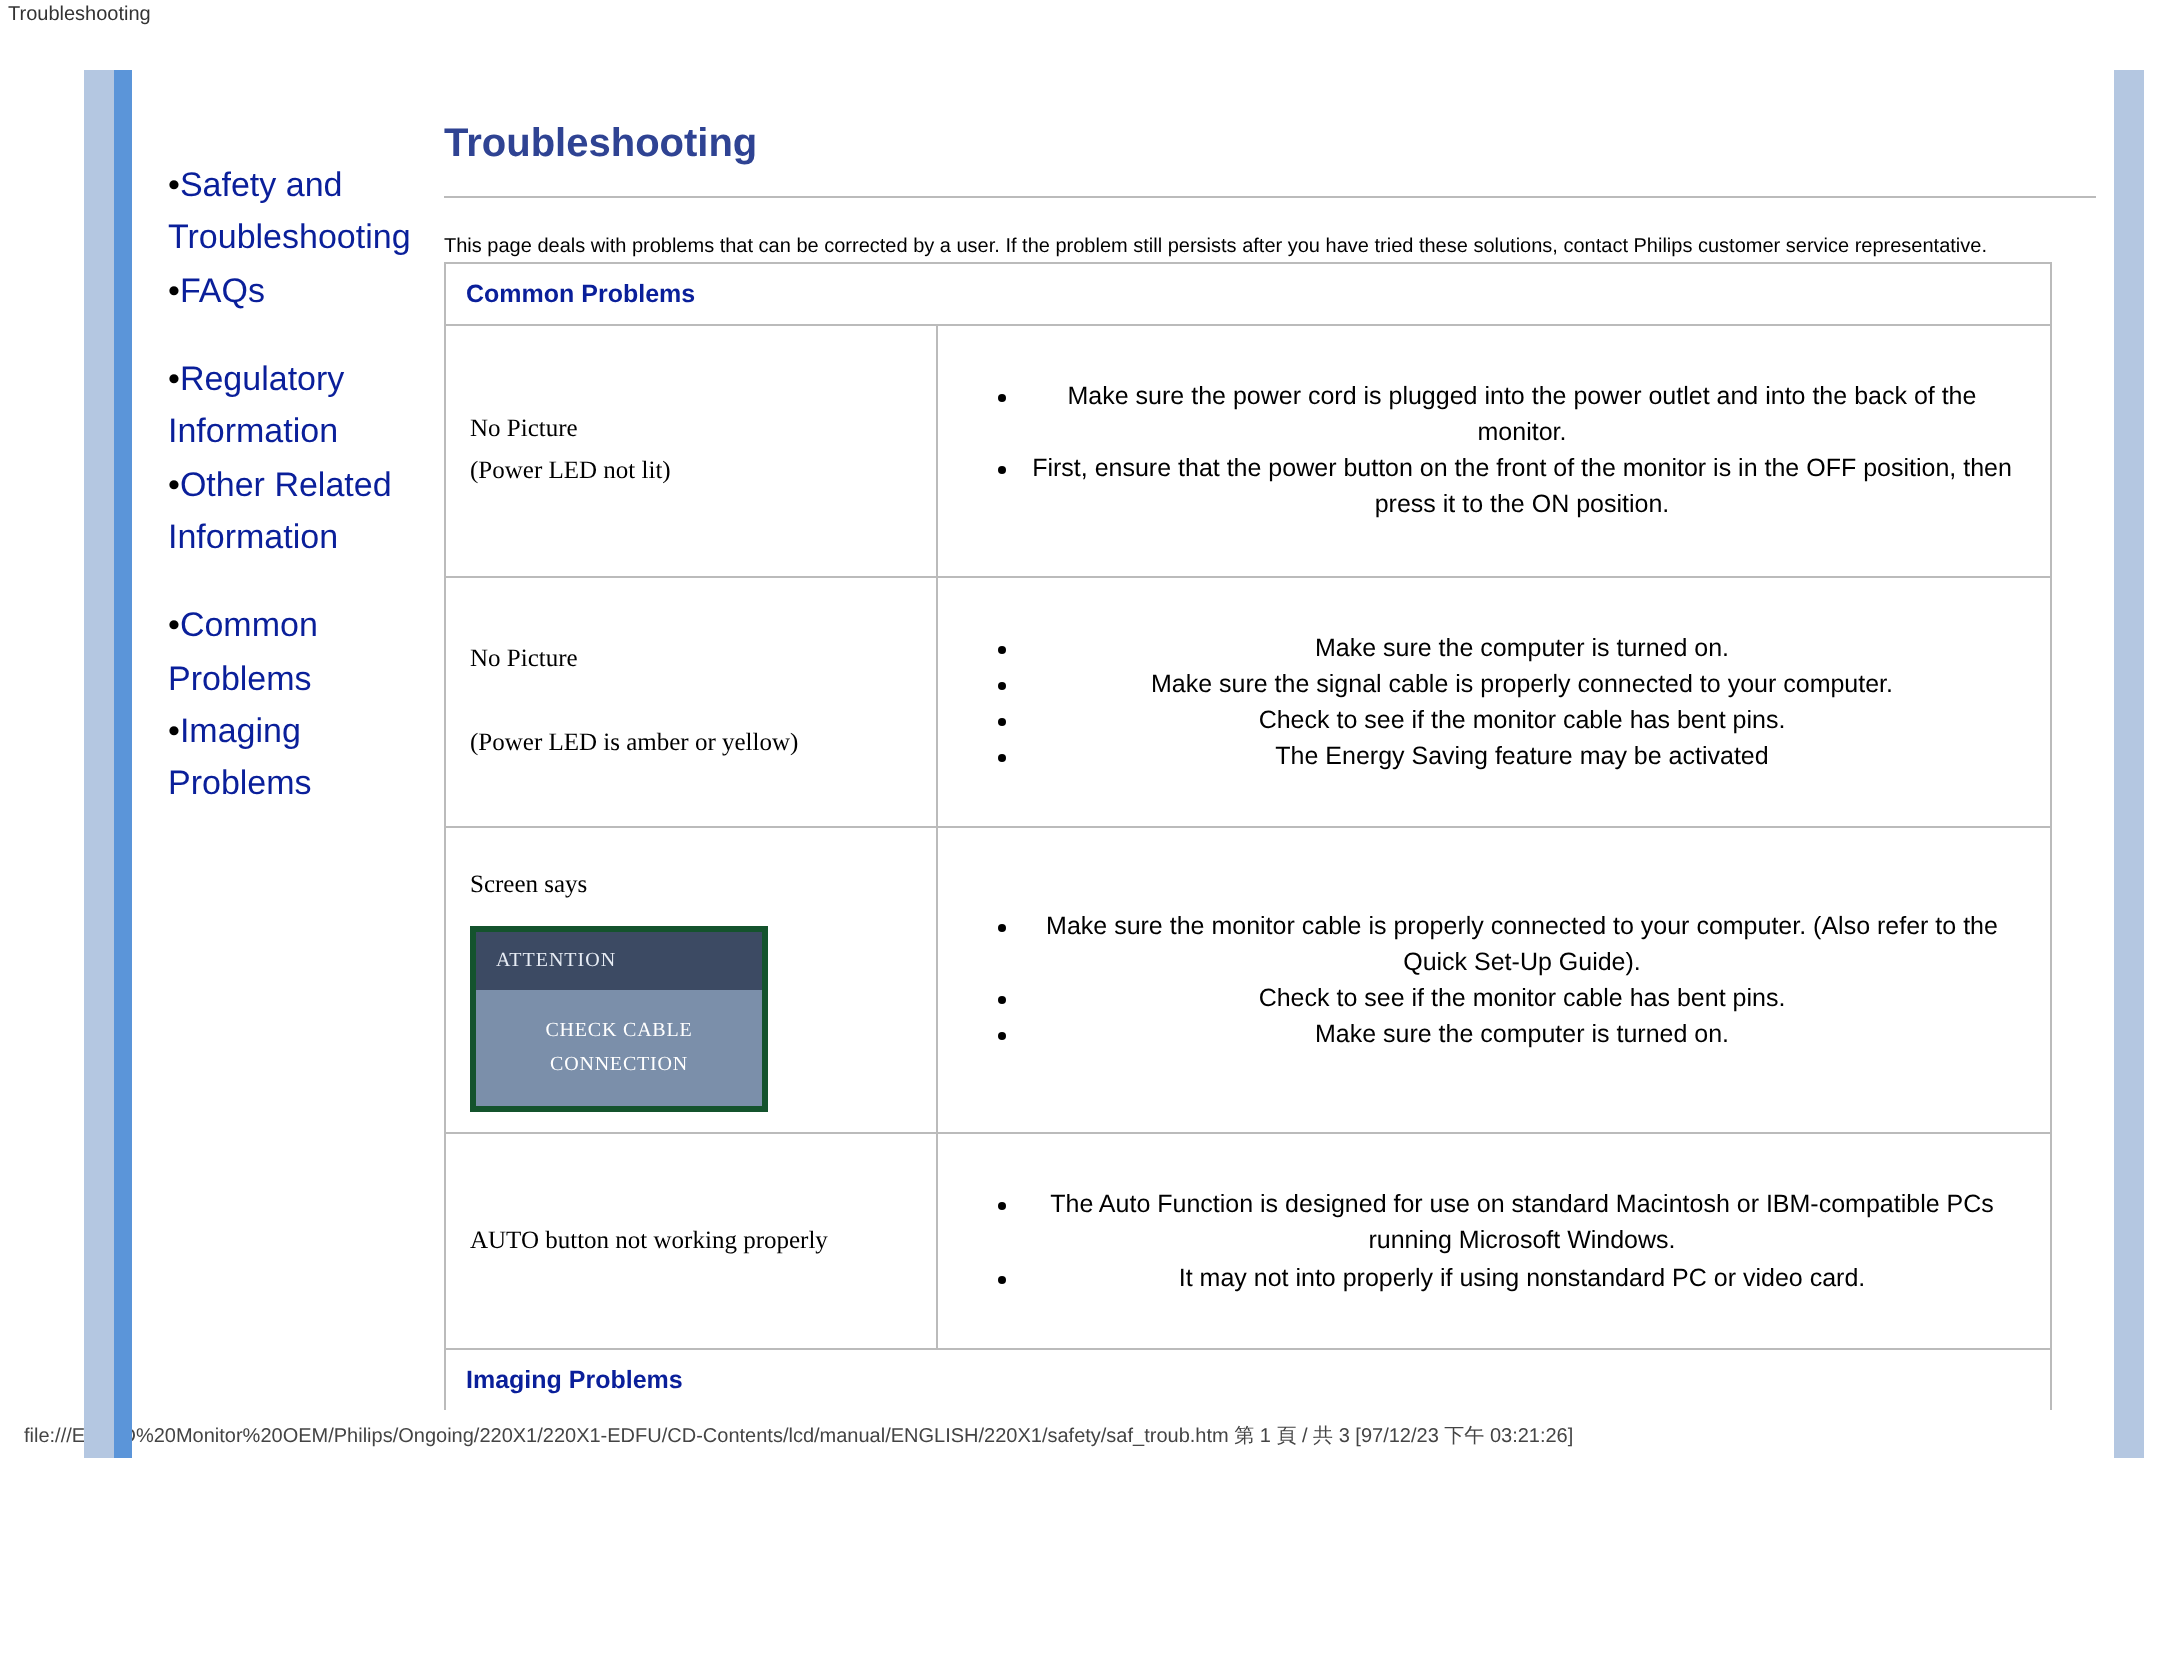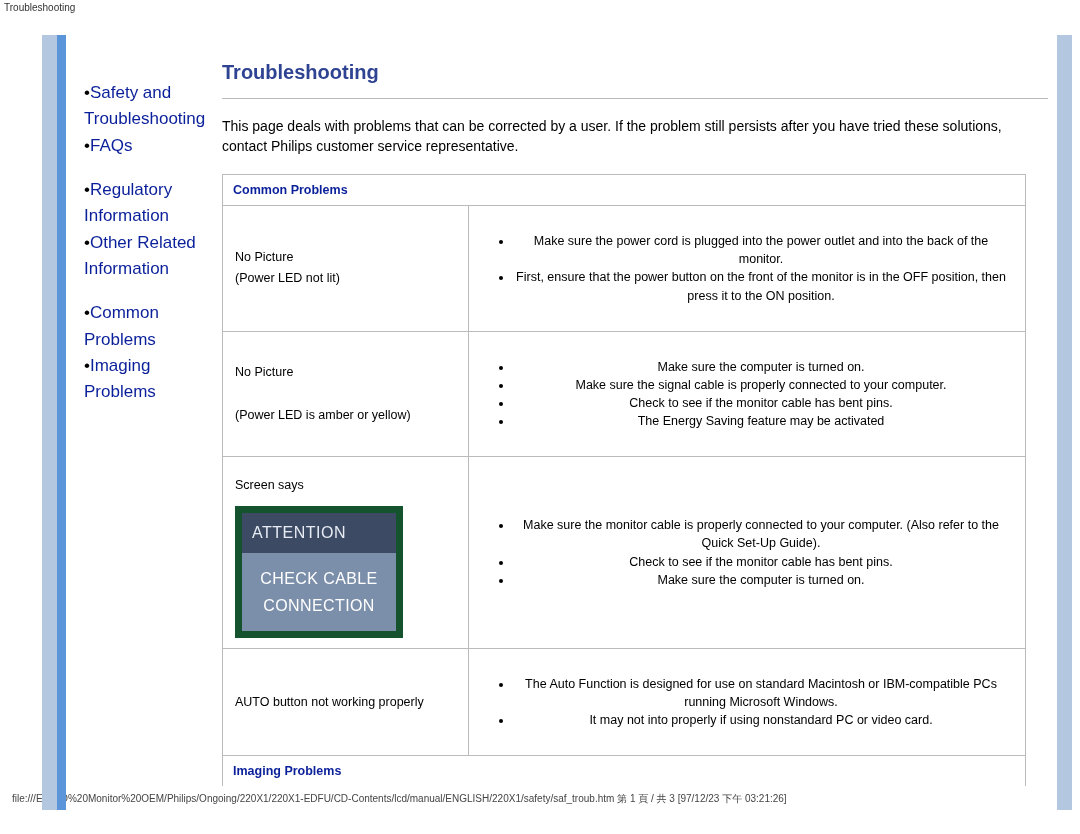--- a/index.html
+++ b/index.html
@@ -70,23 +70,22 @@
       font-size: 20px;
       margin: 36px 0 14px 0;
     }
     hr.hr-main {
       border: none;
       border-top: 1px solid #bbb;
       margin-bottom: 18px;
       margin-right: 8px;
     }
     .intro {
-      font-size: 14px;
+      font-size: 10px;
       line-height: 1.4;
-      margin-bottom: 18px;
       padding-right: 20px;
     }
     table.trouble {
       border-collapse: collapse;
       width: calc(100% - 30px);
       font-size: 12.5px;
     }
     table.trouble th, table.trouble td {
       border: 1px solid #bbb;
       vertical-align: middle;
@@ -102,37 +101,38 @@
     table.trouble .colhead {
       color: #0a1f9a;
       font-weight: normal;
       padding: 8px 10px;
       border-top: none;
     }
     table.trouble td.left {
       width: 246px;
       padding: 10px 12px;
       line-height: 1.7;
+      font-family: Liberation Serif, serif;
     }
     table.trouble td.right {
       padding: 26px 16px 26px 32px;
       text-align: center;
     }
     table.trouble ul {
       list-style: disc;
       padding-left: 12px;
     }
     table.trouble ul li {
       line-height: 1.45;
     }
     .attention-box {
       margin-top: 10px;
-      width: 168px;
-      border: 7px solid #14532d;
-      font-size: 16px;
+      width: 149px;
+      border: 3px solid #14532d;
+      font-size: 10px;
       text-align: center;
     }
     .attention-box .att-head {
       background: #3c4a63;
       color: #e7ecf4;
       text-align: left;
       padding: 6px 10px;
       letter-spacing: 0.5px;
     }
     .attention-box .att-body {

